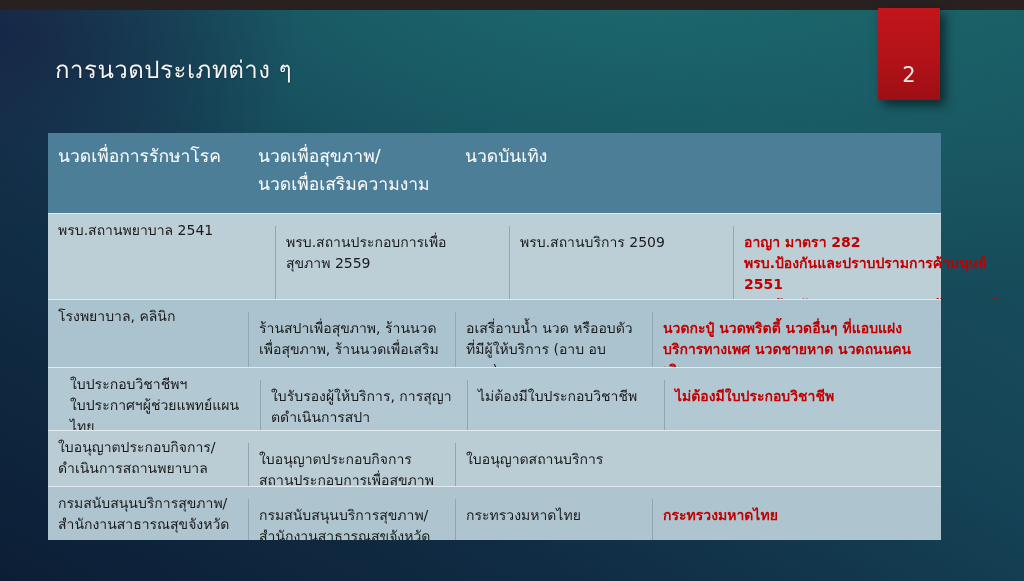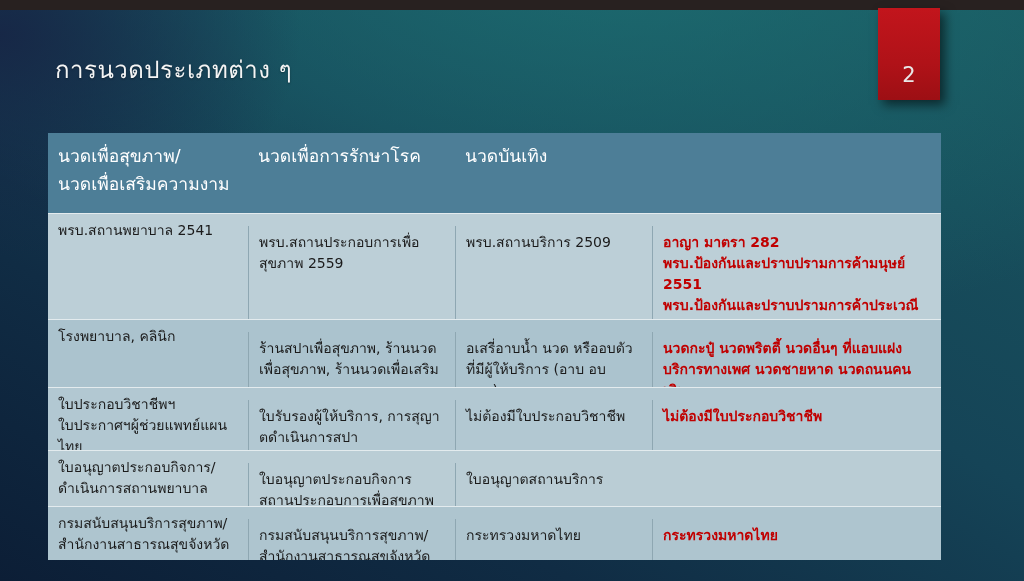--- a/index.html
+++ b/index.html
@@ -48,44 +48,44 @@
   .hdr-row{
     height:80px;
     background:#4d7e97;
     color:#ffffff;
     font-size:17.5px;line-height:1.6;
   }
   .hdr-row .cell{padding-top:9px;}
   .body-row .cell + .cell{border-left:1px solid #8ea7b2;margin-top:12px;}
   .body-row{border-top:1px solid #e3ebee;}
   .body-row .cell:nth-child(4){color:#c00000;font-weight:600;}
-  .row-0{height:106px;background:#bccfd7;}
+  .row-0{height:86px;background:#bccfd7;gap:27px;}
   .row-1{height:68px; background:#abc3ce;}
-  .row-2{height:63px; background:#b2c8d2;}
+  .row-2{height:63px; background:#b2c8d2;padding-left:12px;}
   .row-3{height:56px; background:#bacdd5;}
   .row-4{height:54px; background:#aec5cf;}
 </style>
 </head>
 <body>
 
 <div class="slide">
   <div class="top-strip"></div>
 
   <div class="page-box">
     <span>2</span>
   </div>
 
   <div class="title">การนวดประเภทต่าง ๆ</div>
 
   <div class="tbl">
 
     <div class="hdr-row">
+      <div class="cell">นวดเพื่อการรักษาโรค</div>
       <div class="cell">นวดเพื่อสุขภาพ/
 นวดเพื่อเสริมความงาม</div>
-      <div class="cell">นวดเพื่อการรักษาโรค</div>
       <div class="cell">นวดบันเทิง</div>
     </div>
 
     <div class="body-row row-0">
       <div class="cell">พรบ.สถานพยาบาล 2541</div>
       <div class="cell">พรบ.สถานประกอบการเพื่อสุขภาพ 2559</div>
       <div class="cell">พรบ.สถานบริการ 2509</div>
       <div class="cell">อาญา มาตรา 282
 พรบ.ป้องกันและปราบปรามการค้ามนุษย์ 2551
 พรบ.ป้องกันและปราบปรามการค้าประเวณี 2539

